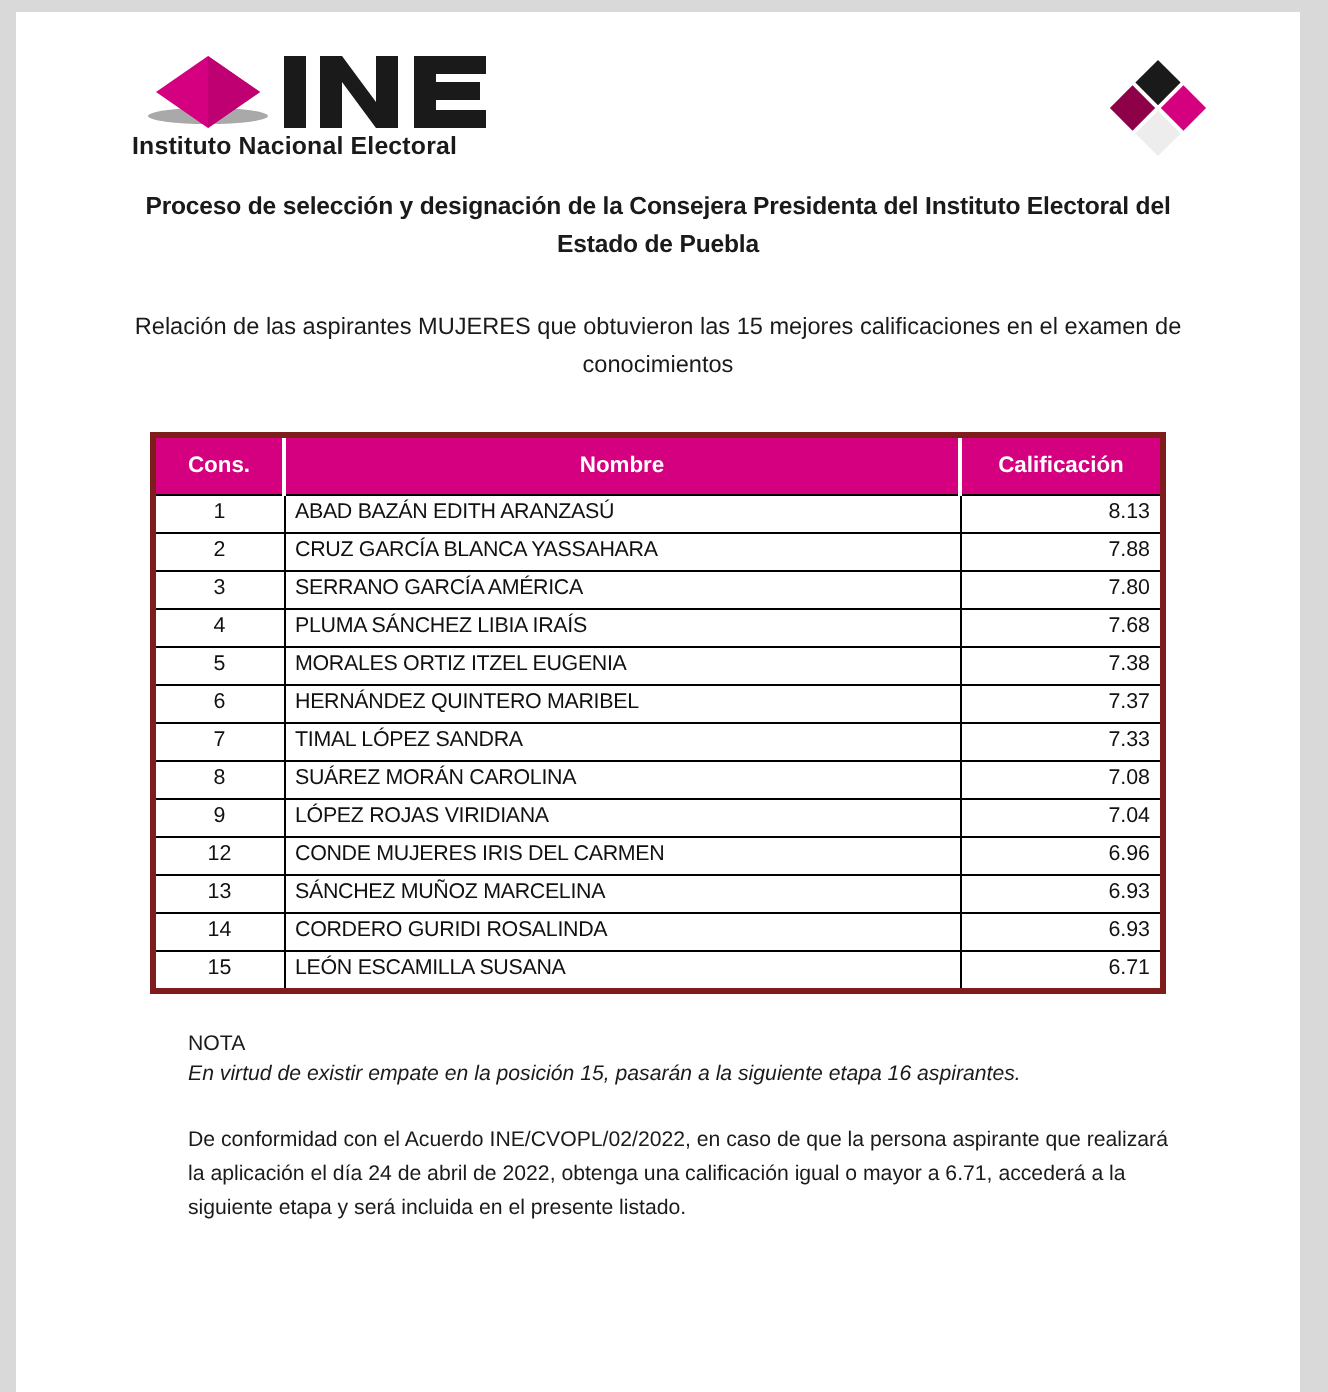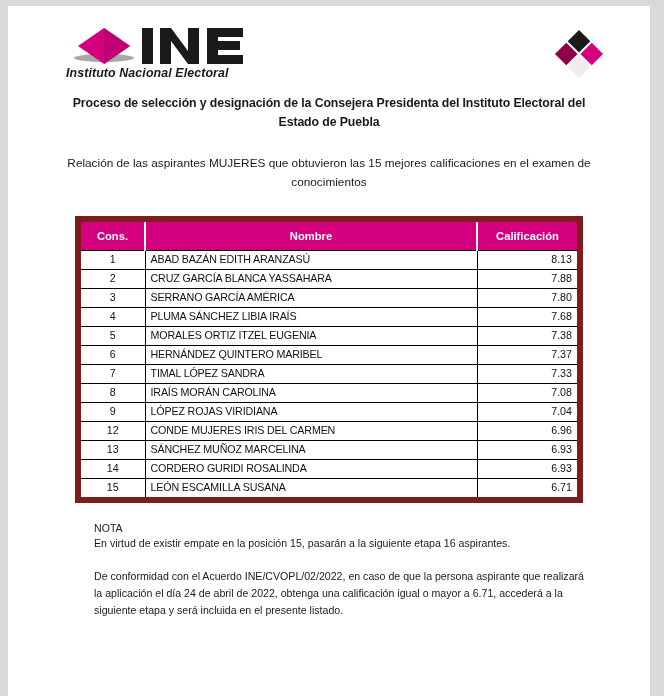--- a/index.html
+++ b/index.html
@@ -22,21 +22,20 @@
     width: 642px;
     height: 690px;
     background: #ffffff;
     box-sizing: border-box;
   }
 
   
   .header-band {
     position: relative;
     height: 78px;
-    font-style: italic;
   }
 
   .ine-logo {
     position: absolute;
     left: 58px;
     top: 18px;
     width: 200px;
     height: 56px;
   }
 
@@ -74,21 +73,21 @@
   
   .table-wrap {
     margin: 24px auto 0 auto;
     width: 508px;
   }
 
   table.ranking {
     width: 508px;
     border-collapse: collapse;
     table-layout: fixed;
-    border: 6px solid #7f1d1d;
+    border: 3px solid #7f1d1d;
     margin-top: 11px;
   }
 
   table.ranking thead th {
     background: #d4007f;
     color: #ffffff;
     font-size: 11.2px;
     font-weight: bold;
     height: 28px;
     padding: 0 4px;
@@ -134,20 +133,21 @@
   }
   .note-label {
     font-size: 10.6px;
     color: #1a1a1a;
     line-height: 1.45;
   }
   .note-line {
     font-size: 10.6px;
     color: #1a1a1a;
     line-height: 1.5;
+    font-style: italic;
   }
   .note-paragraph {
     margin: 16px 0 0 0;
     font-size: 10.6px;
     color: #1a1a1a;
     line-height: 1.62;
     text-align: left;
     width: 500px;
   }
 </style>
@@ -232,21 +232,21 @@
             <td class="col-nombre">HERNÁNDEZ QUINTERO MARIBEL</td>
             <td class="col-calif">7.37</td>
           </tr>
           <tr>
             <td class="col-cons">7</td>
             <td class="col-nombre">TIMAL LÓPEZ SANDRA</td>
             <td class="col-calif">7.33</td>
           </tr>
           <tr>
             <td class="col-cons">8</td>
-            <td class="col-nombre">IRAÍS MORÁN CAROLINA</td>
+            <td class="col-nombre">SUÁREZ MORÁN CAROLINA</td>
             <td class="col-calif">7.08</td>
           </tr>
           <tr>
             <td class="col-cons">9</td>
             <td class="col-nombre">LÓPEZ ROJAS VIRIDIANA</td>
             <td class="col-calif">7.04</td>
           </tr>
           <tr>
             <td class="col-cons">12</td>
             <td class="col-nombre">CONDE MUJERES IRIS DEL CARMEN</td>

